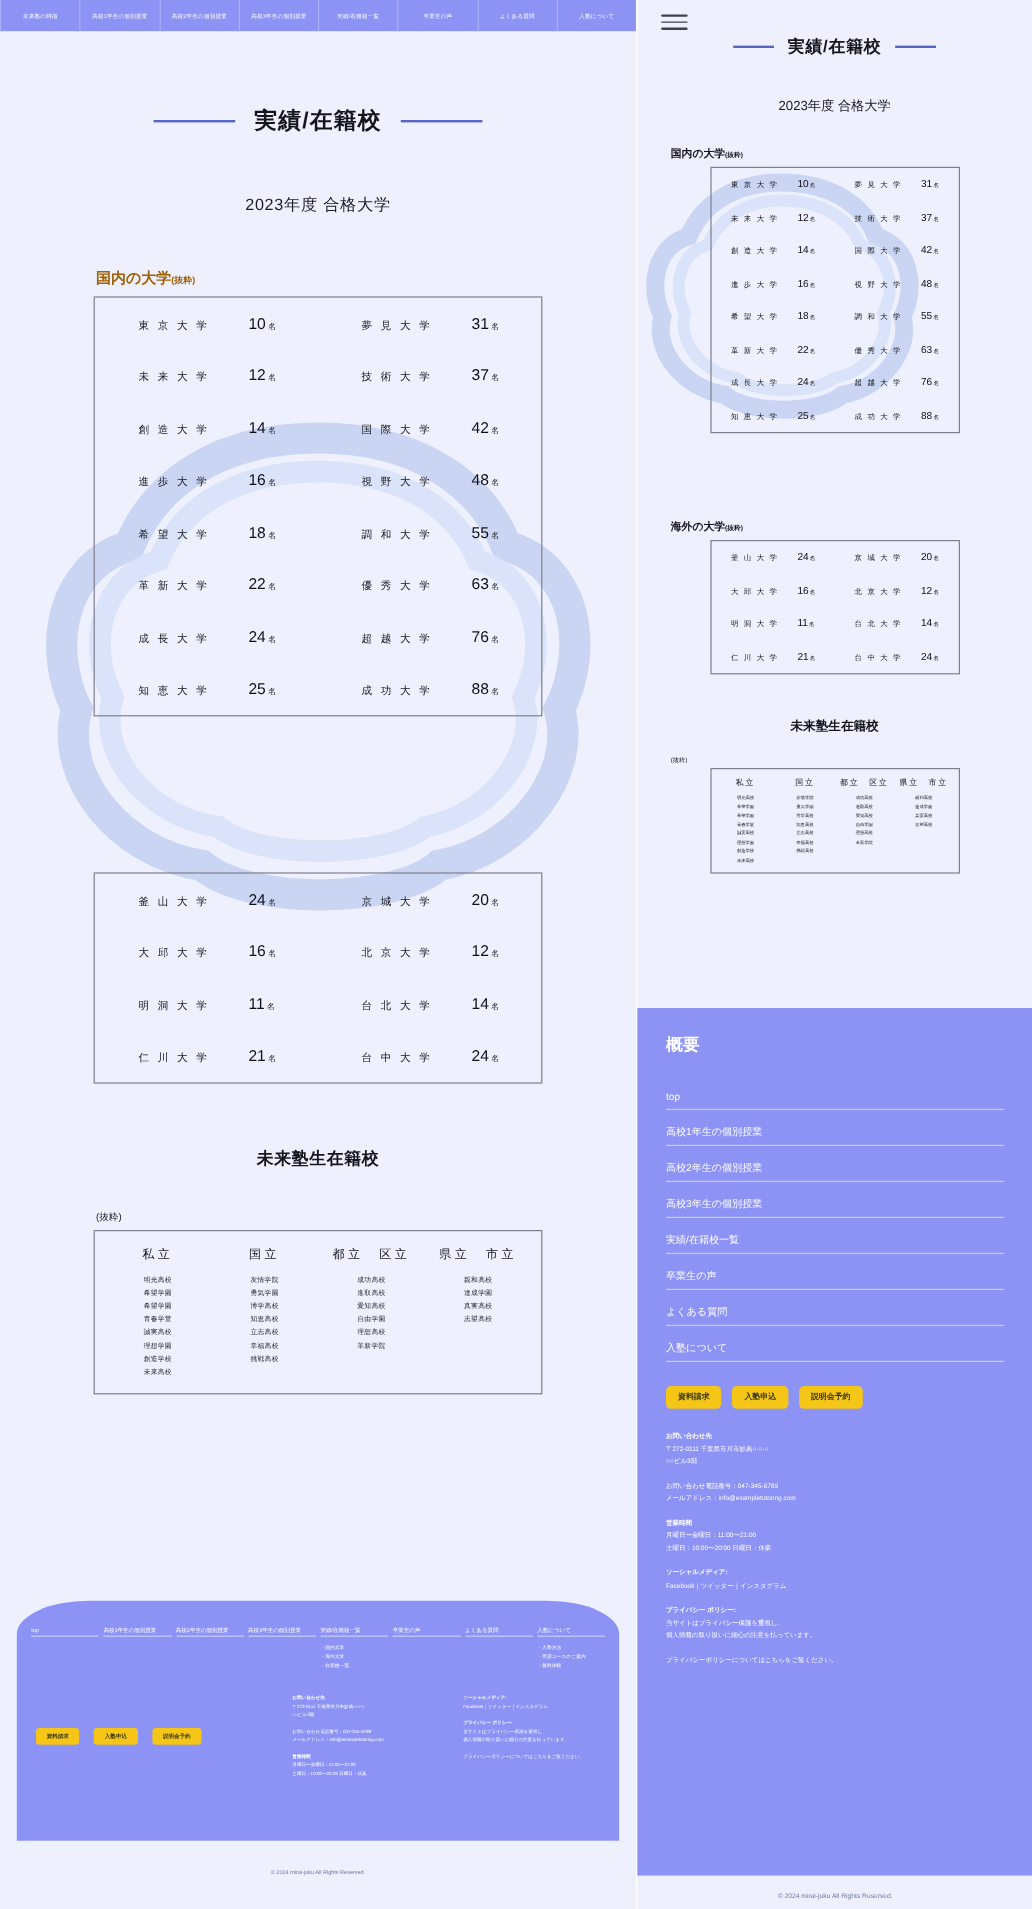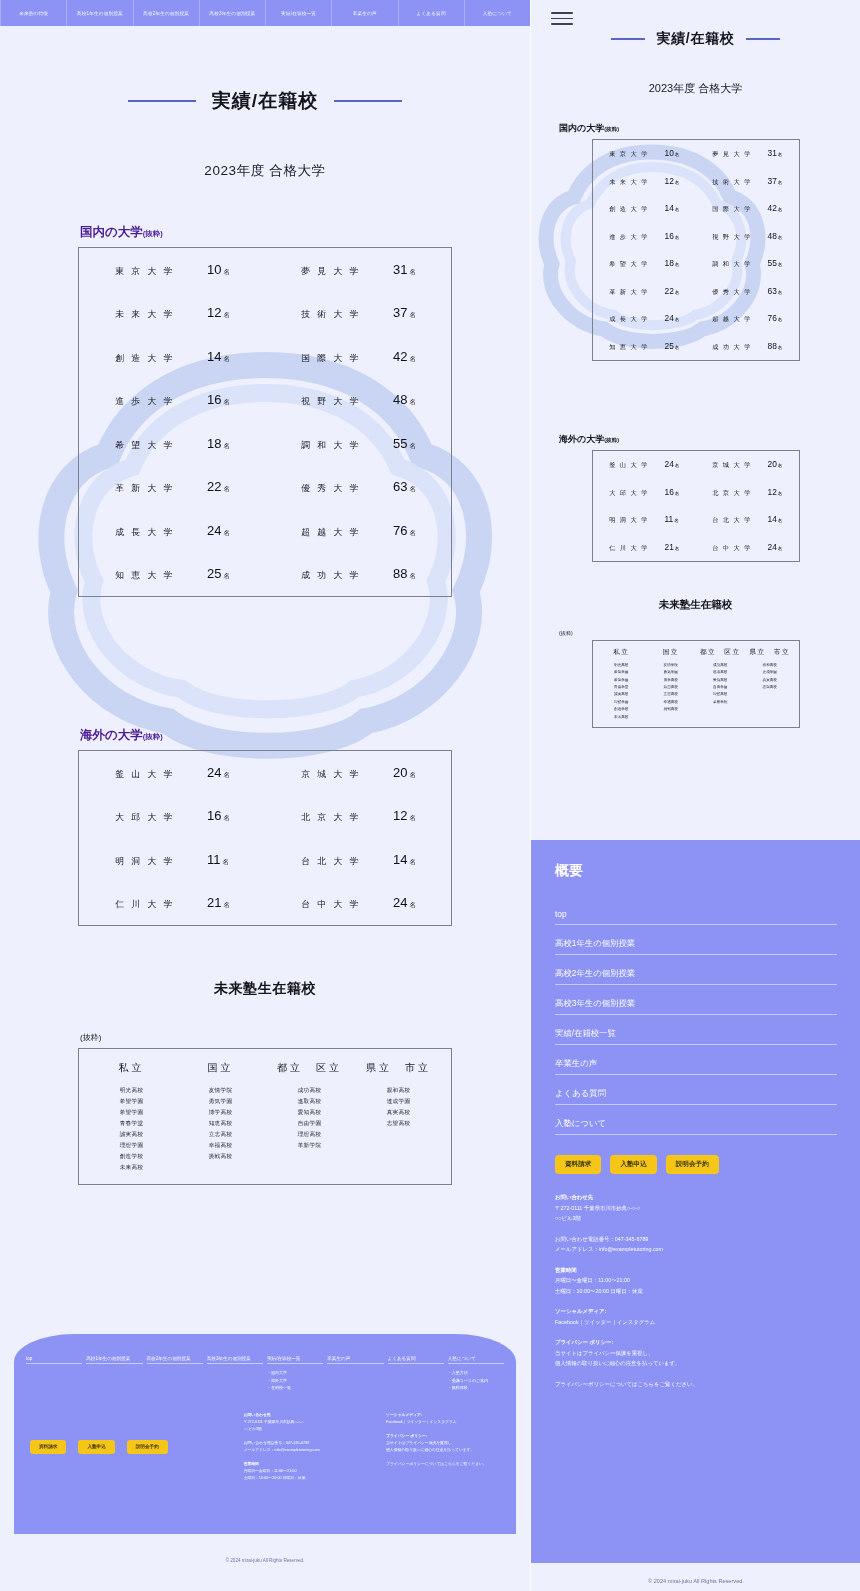--- a/index.html
+++ b/index.html
@@ -68,21 +68,21 @@
   .dk-sub {
     position: relative; z-index: 2;
     text-align: center;
     margin-top: 48px;
     font-size: 13.5px; color: #1a1b22; letter-spacing: .6px;
   }
 
   .sec-head {
     position: relative; z-index: 2;
     margin: 0 0 6px 80px;
-    font-size: 12.5px; font-weight: bold; color: #4c1d95;
+    font-size: 12.5px; font-weight: bold; color: #a16207;
   }
   .sec-head .small { font-size: 7.5px; font-weight: bold; }
 
   .uni-box {
     position: relative; z-index: 2;
     margin: 0 auto;
     width: 374px;
     border: 1px solid #7c7f8c;
     background: transparent;
   }
@@ -387,23 +387,20 @@
           </div>
           <div class="uni-half">
             <span class="uni-name">成 功 大 学</span>
             <span class="uni-num"><span>88</span><span class="mei">名</span></span>
           </div>
         </div>
       </div>
 
       <div style="height:130px"></div>
 
-      <div class="sec-head">
-        <span>海外の大学</span><span class="small">(抜粋)</span>
-      </div>
 
       <div class="uni-box overseas">
         <div class="uni-row">
           <div class="uni-half">
             <span class="uni-name">釜 山 大 学</span>
             <span class="uni-num"><span>24</span><span class="mei">名</span></span>
           </div>
           <div class="uni-half">
             <span class="uni-name">京 城 大 学</span>
             <span class="uni-num"><span>20</span><span class="mei">名</span></span>

